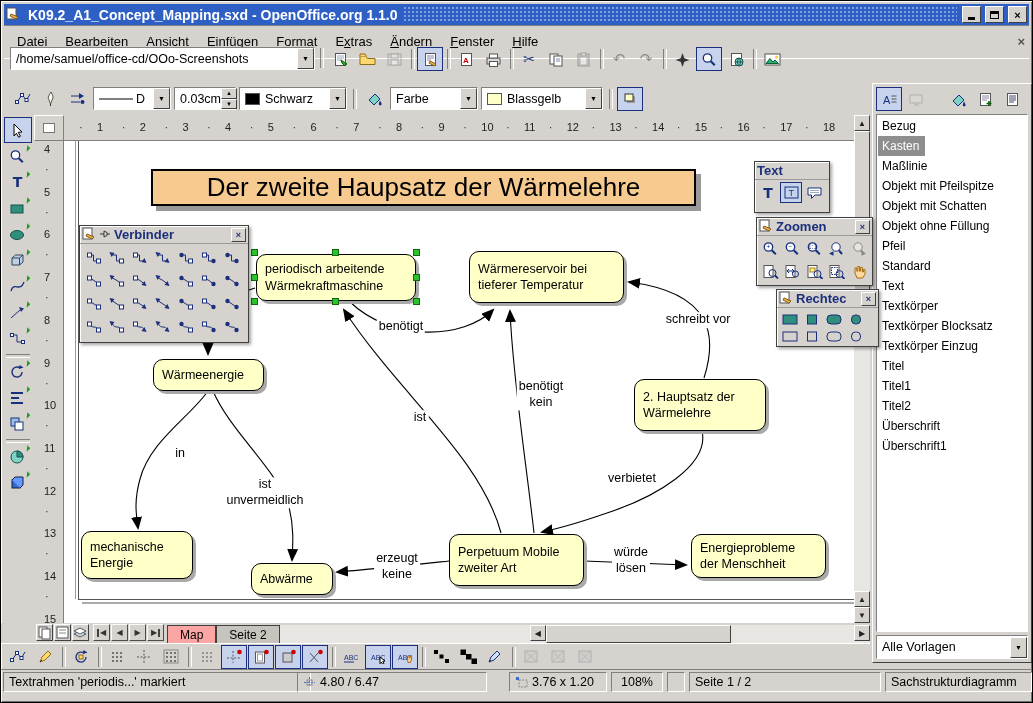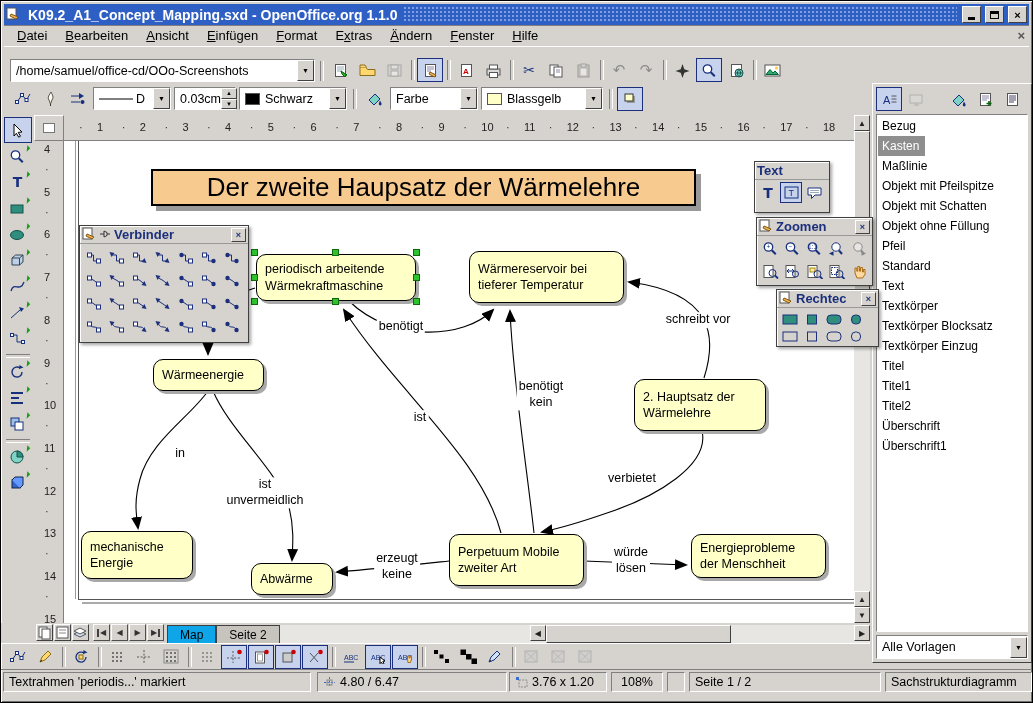--- a/index.html
+++ b/index.html
@@ -11,27 +11,27 @@
   .titlebar{position:absolute;left:3px;top:3px;right:3px;height:21px;background:#2E5FC4;
     display:flex;align-items:center;gap:4px;padding:0 2px}
   .ttext{color:#fff;font-weight:bold;font-size:14px;white-space:nowrap}
   .tfill{flex:1;align-self:stretch;margin:2px 1px;
     background:radial-gradient(#7fa0dc 1px,transparent 1.3px) 0 0/4px 4px}
   .wbtn{width:19px;height:17px;background:#D6D3CE;border:1px solid;border-color:#fff #404040 #404040 #fff;
     display:flex;align-items:center;justify-content:center;font-size:11px;font-weight:bold}
   .glyph-min{width:7px;height:3px;background:#000;margin-top:8px}
   .glyph-max{width:9px;height:8px;border:1px solid #000;border-top:3px solid #000}
   
-  .menubar{position:absolute;left:3px;top:24px;right:3px;height:22px;display:flex;align-items:center;
+  .menubar{position:absolute;left:3px;top:24px;right:3px;height:34px;display:flex;align-items:center;
     padding-left:4px;border-bottom:1px solid #fff;box-shadow:0 1px 0 #808080 inset}
   .mitem{padding:3px 9px;font-size:13px}
   .menuclose{margin-left:auto;margin-right:4px;color:#555;font-weight:bold;font-size:13px}
   u{text-decoration:underline}
   
-  .funcbar{position:absolute;left:3px;top:46px;right:3px;height:35px;display:flex;align-items:flex-end;gap:2px;padding-left:6px}
+  .funcbar{position:absolute;left:3px;top:46px;right:3px;height:35px;display:flex;align-items:flex-start;gap:2px;padding-left:6px}
   .objbar{position:absolute;left:3px;top:81px;width:863px;height:33px;display:flex;align-items:center;gap:3px;padding-left:6px}
   .tbtn{width:26px;height:24px;display:flex;align-items:center;justify-content:center;border:1px solid transparent;flex:none}
   .tbtn.pressed{border-color:#1b2f7c;background:#c7d3ec}
   .tbtn.disabled{opacity:.45;filter:grayscale(.9)}
   .sep{width:8px;height:22px;position:relative;flex:none}
   .sep::after{content:"";position:absolute;left:3px;top:1px;bottom:1px;width:2px;border-left:1px solid #808080;border-right:1px solid #fff}
   .gch{font-family:"DejaVu Sans",sans-serif;font-size:13px;color:#17307e;line-height:1}
   .combo{height:23px;background:#fff;border:1px solid;border-color:#808080 #fff #fff #808080;
     display:flex;align-items:center;font-size:12.5px;padding-left:5px;flex:none}
   .cbtn{width:17px;height:21px;margin-left:auto;background:#D6D3CE;border:1px solid;border-color:#fff #404040 #404040 #fff;
@@ -83,21 +83,21 @@
   .styltools .gap{width:14px}
   .stylist .list{position:absolute;left:3px;right:3px;top:30px;bottom:30px;background:#fff;
     border:1px solid;border-color:#808080 #fff #fff #808080;overflow:hidden;padding:1px}
   .sitem{height:20px;line-height:20px;padding-left:4px;font-size:12px;white-space:nowrap}
   .sitem.sel{background:#8e8e8e;color:#fff;display:inline-block;min-width:0;padding-right:6px}
   .stylfilter{position:absolute;left:3px;right:3px;bottom:3px;height:24px}
   
   .tabrow{position:absolute;left:0;top:622px;width:869px;height:20px;background:#D6D3CE;display:flex;align-items:flex-end}
   .tabrow .sbtn{width:17px;height:17px;margin-bottom:1px}
   .tab{height:18px;padding:1px 12px 0;border:1px solid #404040;border-bottom:none;background:#c7c4bd;font-size:12px;display:flex;align-items:center}
-  .tab.active{background:#0ea5e9}
+  .tab.active{background:#fca5a5}
   .htrack{flex:1;align-self:stretch;background:#e8e6e2;position:relative;margin-top:2px}
   .hthumb{position:absolute;top:0;bottom:0;background:#D6D3CE;border:1px solid;border-color:#fff #404040 #404040 #fff}
   .optbar{position:absolute;left:0;top:642px;width:869px;height:26px;display:flex;align-items:center;padding-left:4px;gap:1px;border-top:1px solid #fff}
   .statusbar{position:absolute;left:0;top:668px;width:1033px;height:24px;border-top:1px solid #808080}
   .scell{position:absolute;top:2px;height:20px;border:1px solid;border-color:#808080 #fff #fff #808080;
     display:flex;align-items:center;padding:0 5px;font-size:12.5px;white-space:nowrap;overflow:hidden;gap:4px}
   
   .pal{position:absolute;background:#D6D3CE;border:1px solid #404040;z-index:50;
     box-shadow:inset 1px 1px 0 #fff,2px 2px 3px rgba(0,0,0,.35)}
   .ptitle{height:18px;display:flex;align-items:center;gap:3px;padding:1px 2px;font-weight:bold;
@@ -923,21 +923,21 @@
             <path d="M2 2l12 11M14 2L2 13" stroke="#999"></path>
           </svg>
         </span>
       </div>
     </div>
 
   <div class="statusbar">
     <div class="scell" style="left:2px;width:308px">
       <span>Textrahmen 'periodis...' markiert</span>
     </div>
-    <div class="scell" style="left:316px;width:190px">
+    <div class="scell" style="left:296px;width:190px">
       <svg width="13" height="12">
           <path d="M6.5 1v10M1 6.5h11" stroke="#3a6ccc" stroke-dasharray="2 1.4"></path>
           <rect x="4" y="4" width="5" height="5" fill="none" stroke="#888"></rect>
         </svg>
       <span>4.80 / 6.47</span>
     </div>
     <div class="scell" style="left:508px;width:98px">
       <svg width="13" height="12">
           <rect x="4" y="4" width="8" height="7" fill="none" stroke="#888" stroke-dasharray="2 1.2"></rect>
           <rect x="1" y="1" width="3" height="3" fill="#3a6ccc"></rect>

